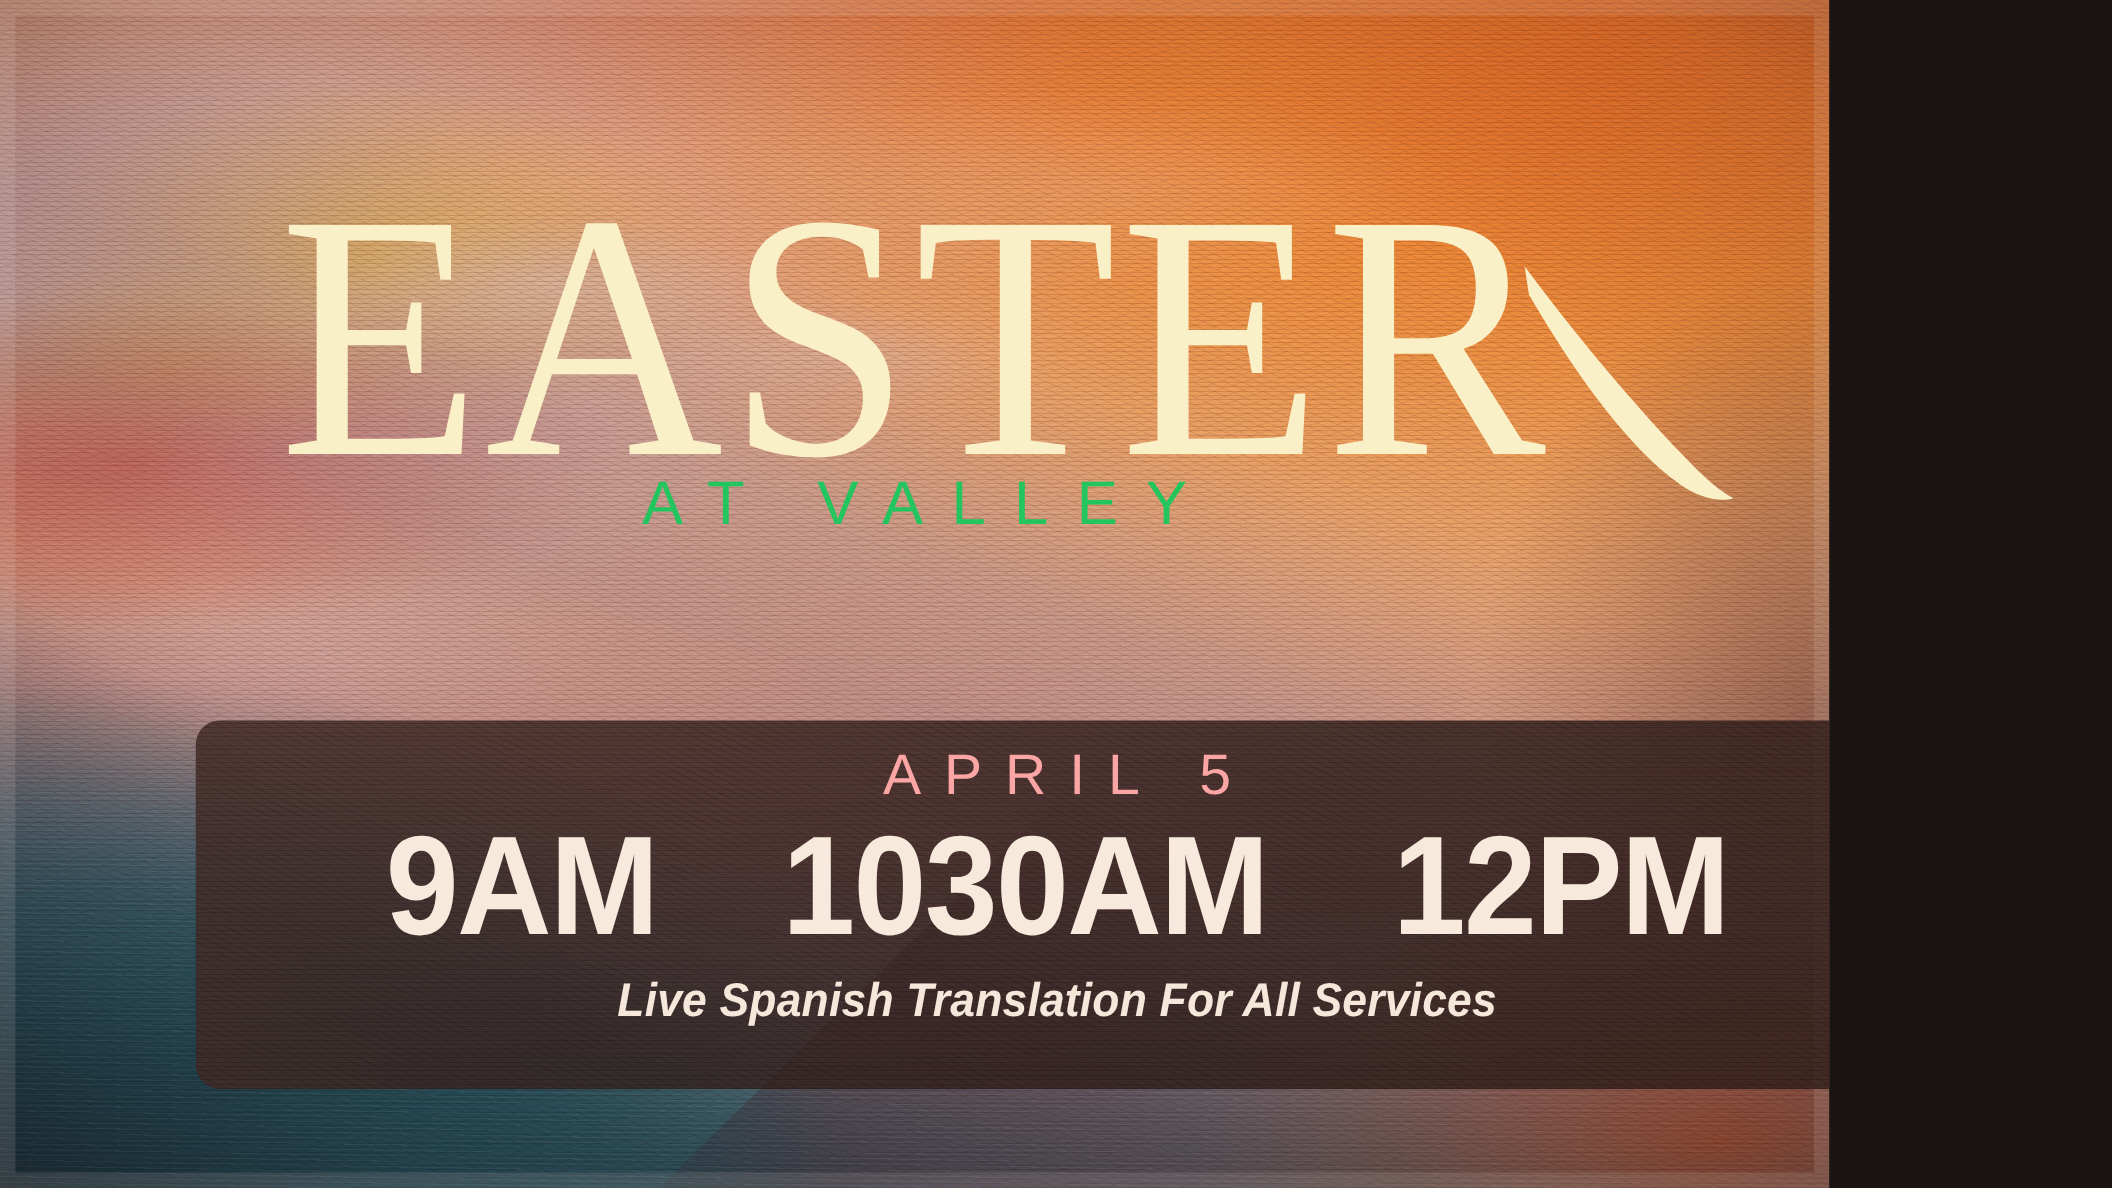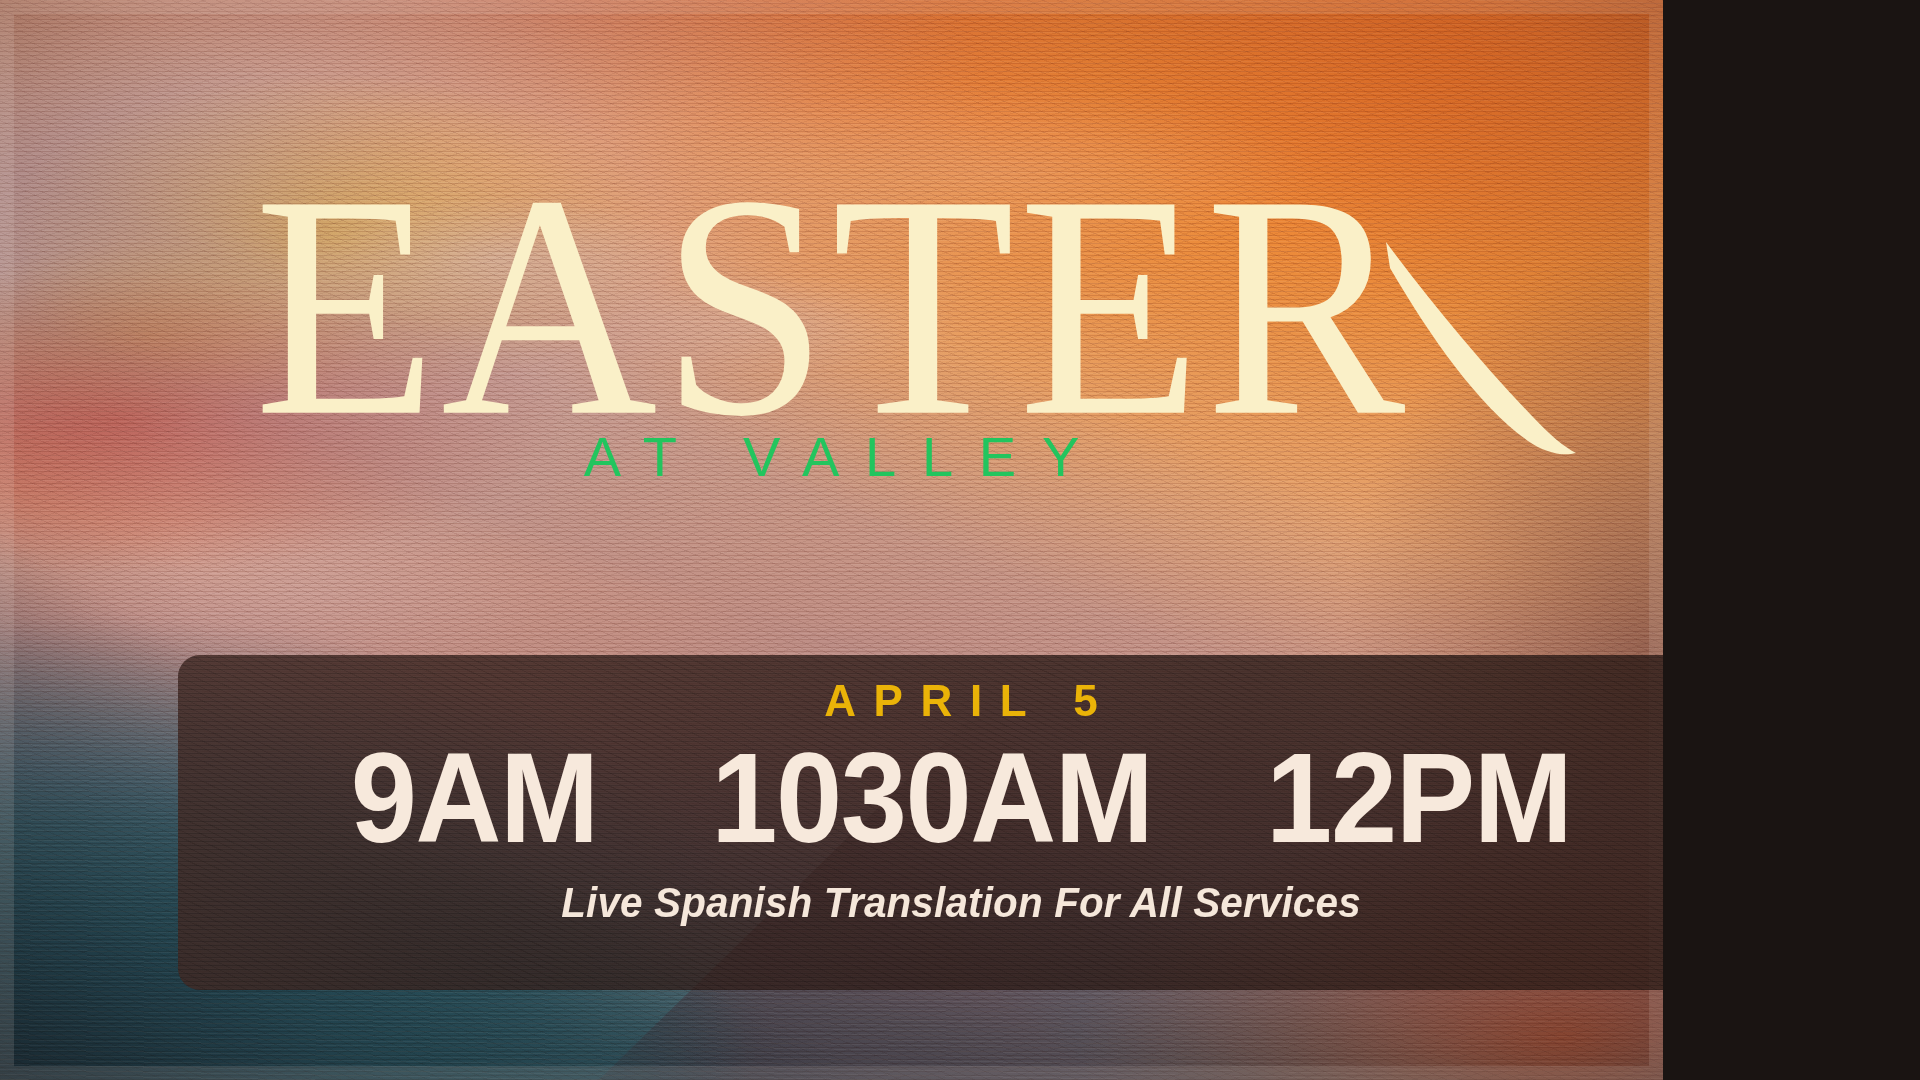--- a/index.html
+++ b/index.html
@@ -275,23 +275,23 @@
   }
   .panel-inner {
     position: relative;
     z-index: 3;
     text-align: center;
     padding-top: 24px;
   }
 
   .date-line {
     font-family: "Liberation Sans", sans-serif;
-    font-size: 44px;
-    font-weight: 700;
-    color: #eab308;
+    font-size: 52px;
+    font-weight: 400;
+    color: #fca5a5;
     letter-spacing: 0.40em;
     text-indent: 0.40em;
     line-height: 1.0;
   }
   .times-line {
     margin-top: 8px;
     font-family: "Liberation Sans Narrow", "Liberation Sans", sans-serif;
     font-size: 128px;
     font-weight: 700;
     color: #F7E9DC;

